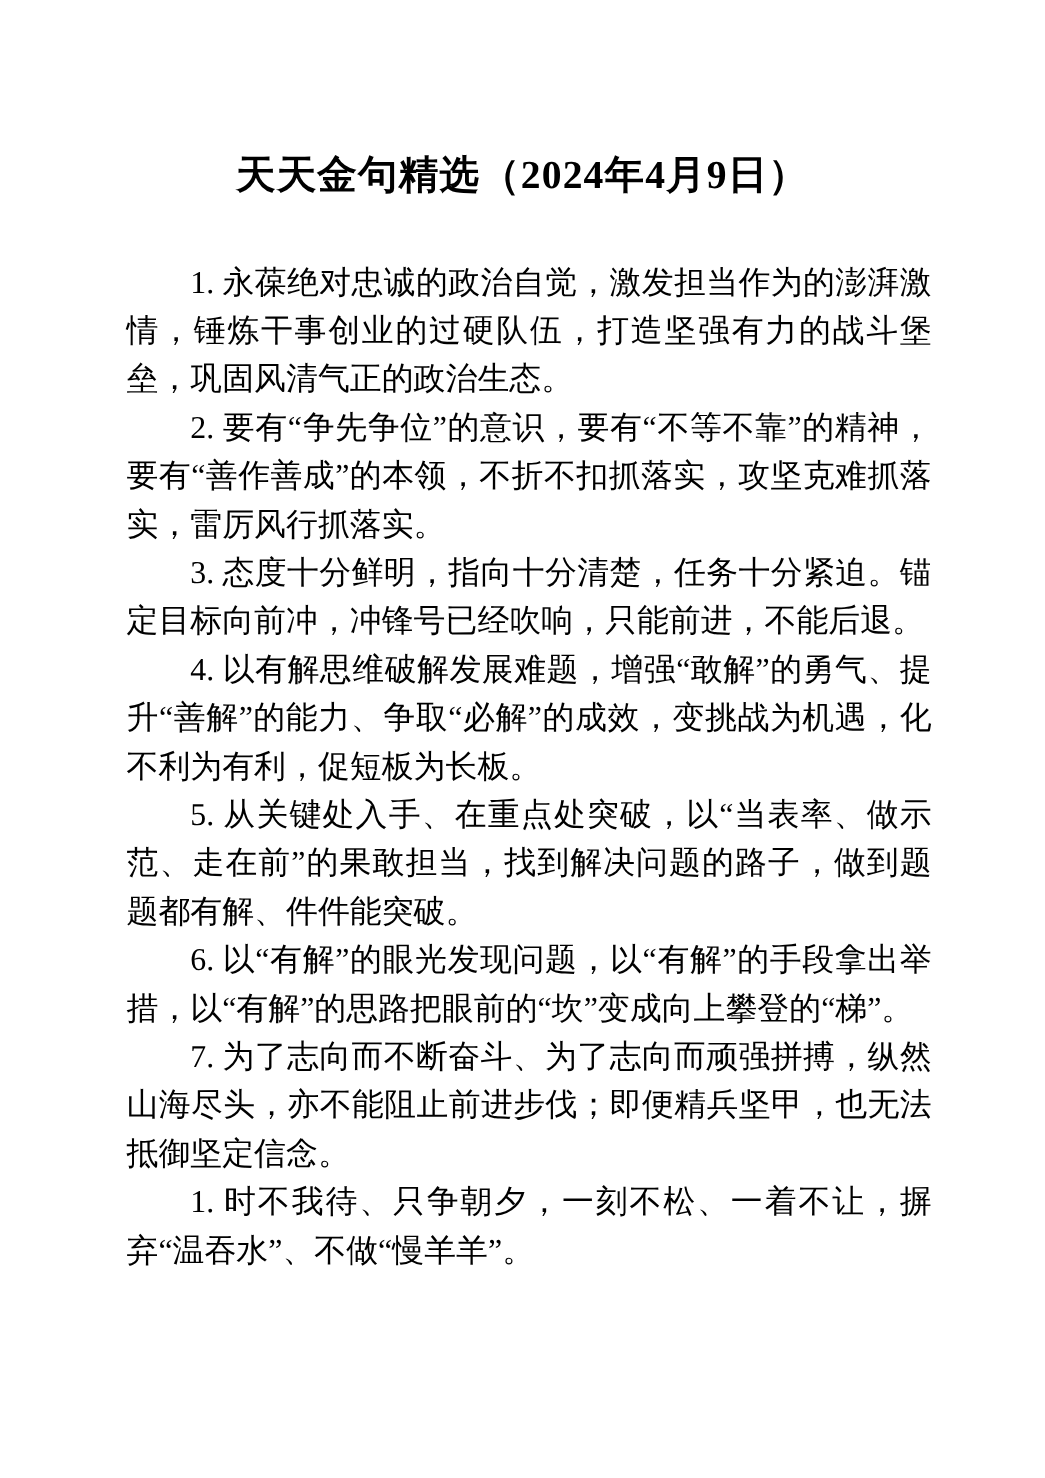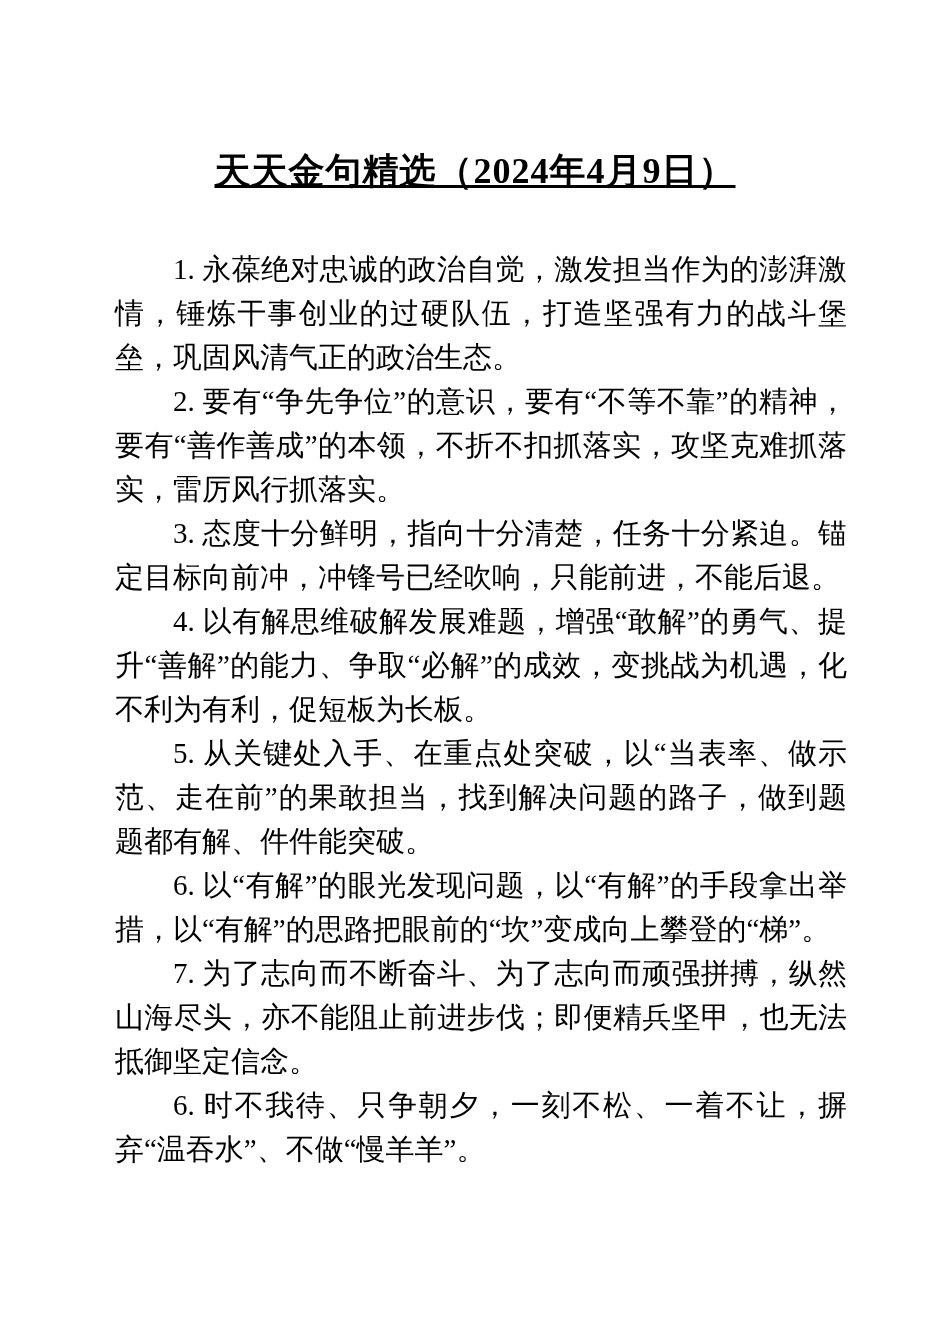--- a/index.html
+++ b/index.html
@@ -10,29 +10,28 @@
   .page {
     position: relative;
     width: 950px;
     height: 1344px;
     background: #ffffff;
     overflow: hidden;
     color: #000000;
     font-family: "Liberation Serif", "DejaVu Serif", serif;
   }
   .doc-title {
-    margin: 12px;
+    margin: 0;
     padding-top: 138px;
     text-align: center;
     font-size: 36px;
     font-weight: 700;
     line-height: 1.2;
     letter-spacing: 1px;
     color: #000000;
-    text-decoration: underline;
   }
   .content {
     margin-top: 54px;
     padding: 0 103px 0 115px;
   }
   .content p {
     margin: 0;
     font-size: 29px;
     line-height: 44px;
     text-align: justify;
@@ -49,15 +48,15 @@
   <h1 class="doc-title">天天金句精选（2024年4月9日）</h1>
 
   <div class="content">
     <p>1. 永葆绝对忠诚的政治自觉，激发担当作为的澎湃激情，锤炼干事创业的过硬队伍，打造坚强有力的战斗堡垒，巩固风清气正的政治生态。</p>
     <p>2. 要有“争先争位”的意识，要有“不等不靠”的精神，要有“善作善成”的本领，不折不扣抓落实，攻坚克难抓落实，雷厉风行抓落实。</p>
     <p>3. 态度十分鲜明，指向十分清楚，任务十分紧迫。锚定目标向前冲，冲锋号已经吹响，只能前进，不能后退。</p>
     <p>4. 以有解思维破解发展难题，增强“敢解”的勇气、提升“善解”的能力、争取“必解”的成效，变挑战为机遇，化不利为有利，促短板为长板。</p>
     <p>5. 从关键处入手、在重点处突破，以“当表率、做示范、走在前”的果敢担当，找到解决问题的路子，做到题题都有解、件件能突破。</p>
     <p>6. 以“有解”的眼光发现问题，以“有解”的手段拿出举措，以“有解”的思路把眼前的“坎”变成向上攀登的“梯”。</p>
     <p>7. 为了志向而不断奋斗、为了志向而顽强拼搏，纵然山海尽头，亦不能阻止前进步伐；即便精兵坚甲，也无法抵御坚定信念。</p>
-    <p>6. 时不我待、只争朝夕，一刻不松、一着不让，摒弃“温吞水”、不做“慢羊羊”。</p>
+    <p>1. 时不我待、只争朝夕，一刻不松、一着不让，摒弃“温吞水”、不做“慢羊羊”。</p>
   </div>
 </div>
 
 </body></html>

